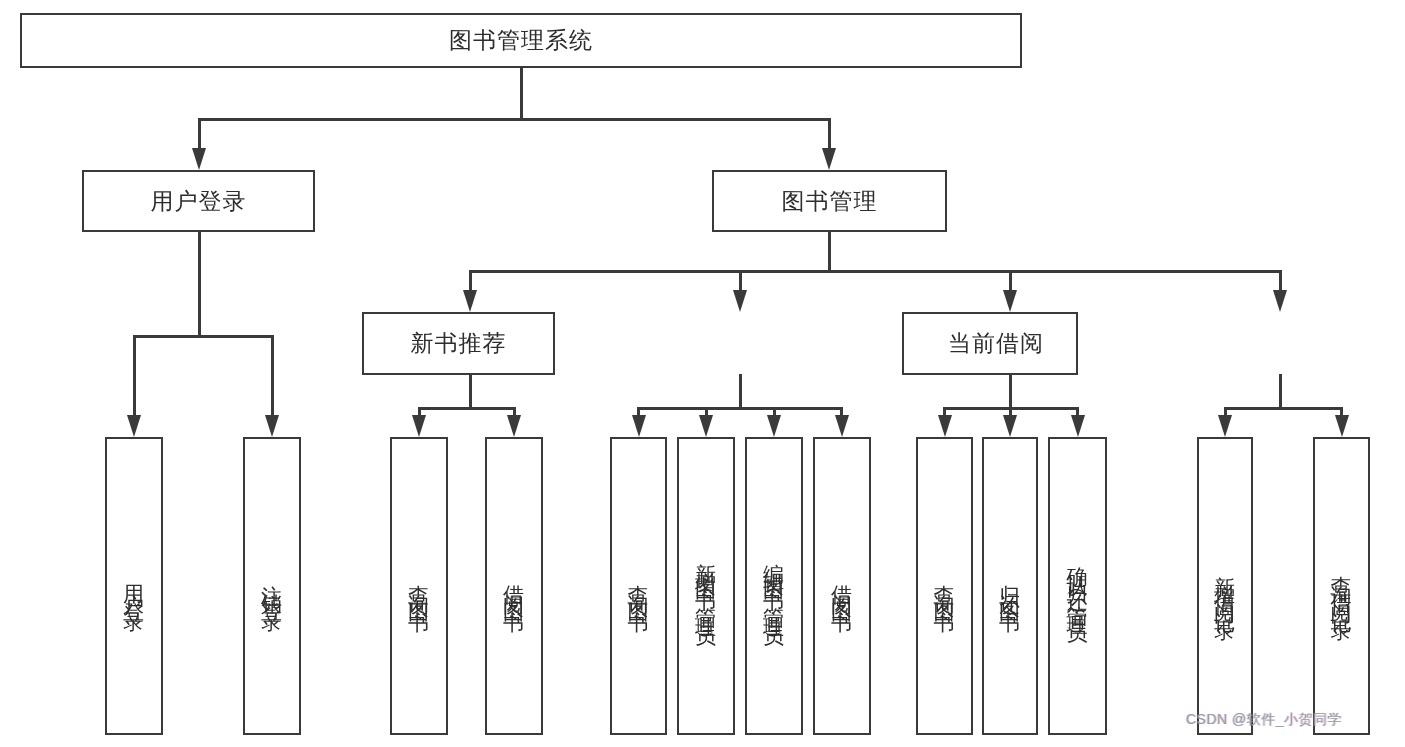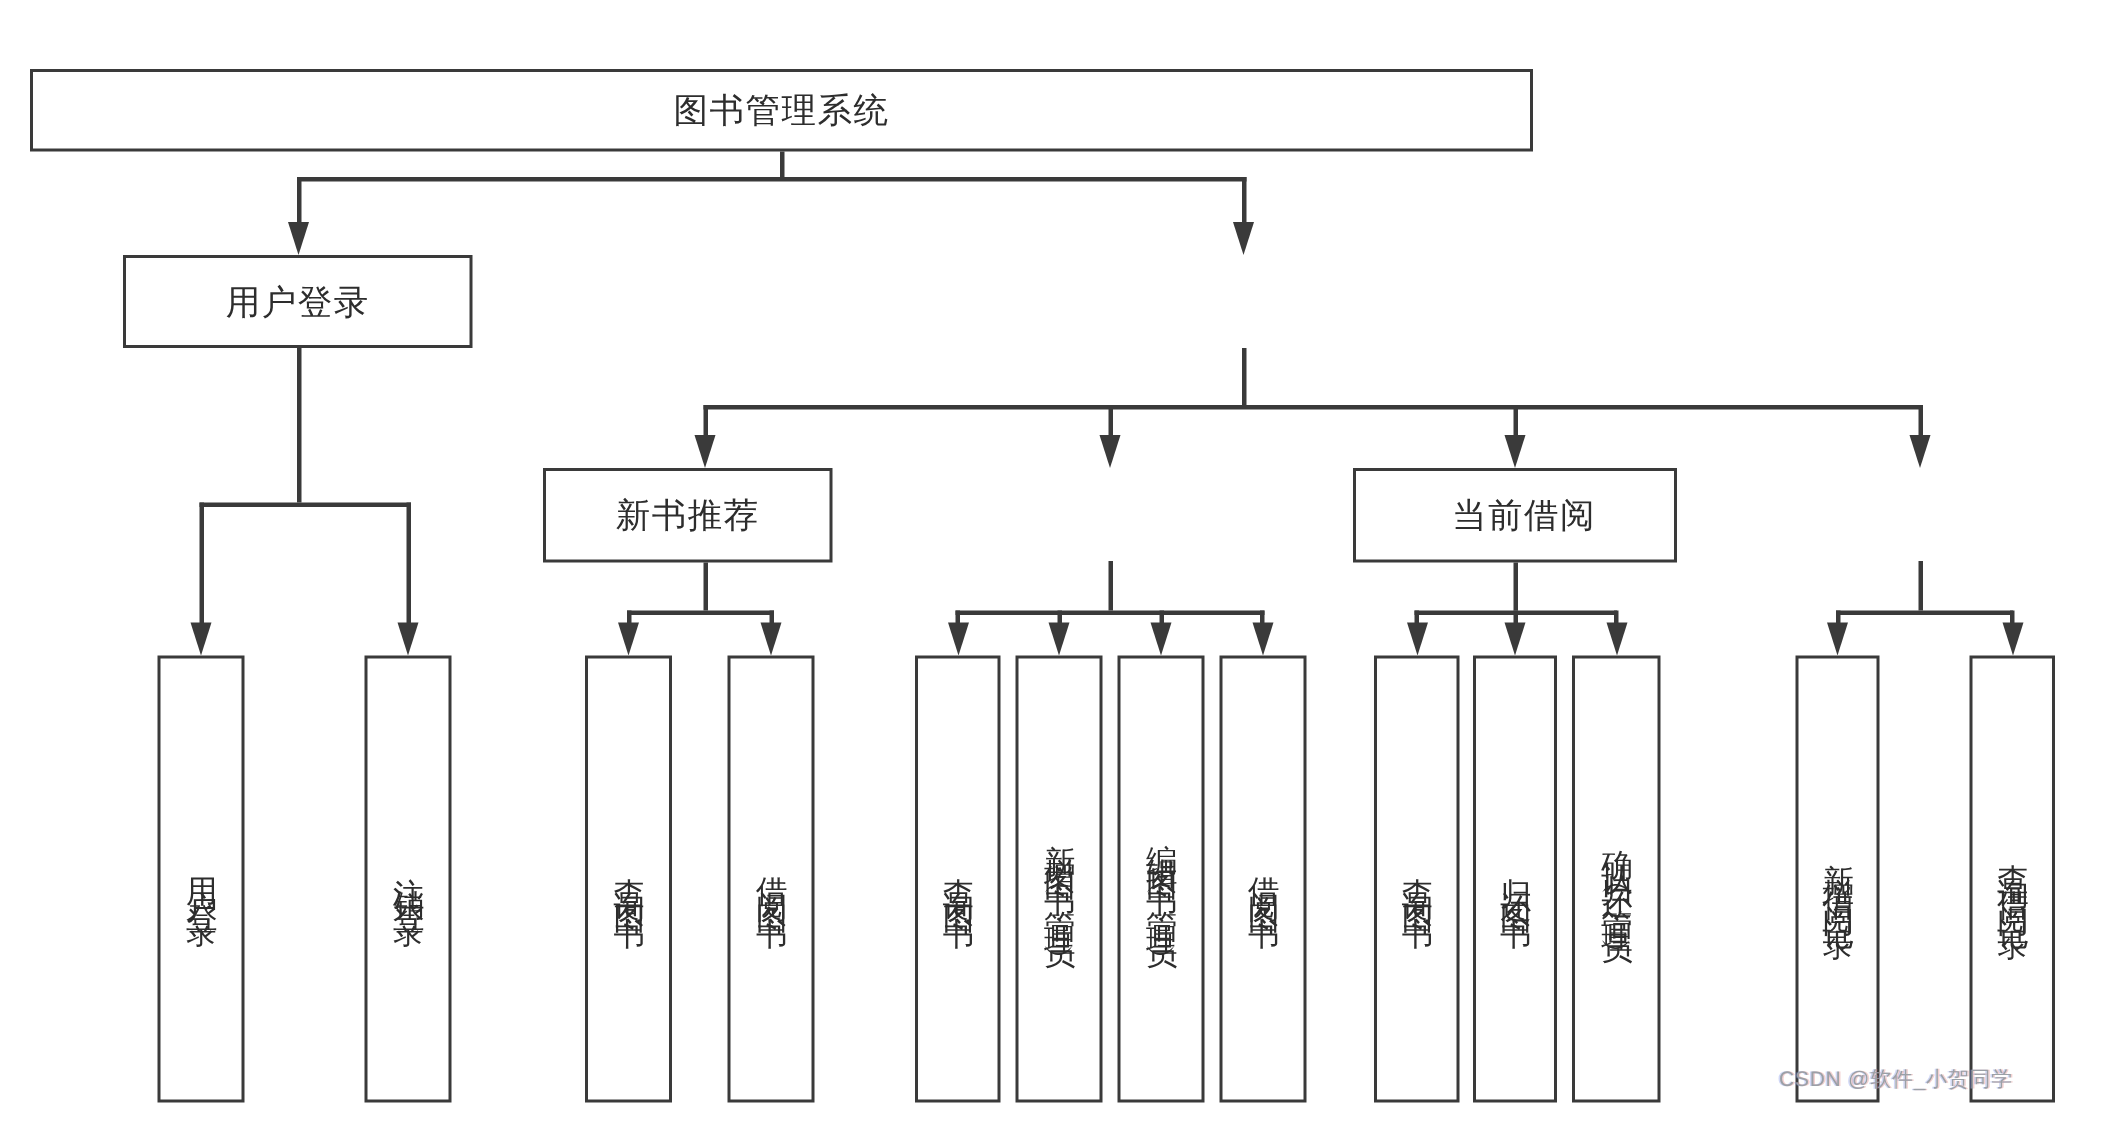--- a/index.html
+++ b/index.html
@@ -6,21 +6,21 @@
   .canvas{
     position:relative;width:1405px;height:747px;background:#ffffff;overflow:hidden;
     font-family:"Liberation Sans","DejaVu Sans",sans-serif;color:#2d2d2d;
   }
   
   .node{
     position:absolute;box-sizing:border-box;background:#ffffff;
     border:2.5px solid #3a3a3a;display:flex;align-items:center;justify-content:center;
   }
   .hnode{font-size:23px;letter-spacing:1px;}
-  .root{font-size:23px;letter-spacing:1px;margin-top:33px;}
+  .root{font-size:23px;letter-spacing:1px;}
   .vnode{
     writing-mode:vertical-rl;text-orientation:mixed;
     font-size:21px;letter-spacing:9px;line-height:1;
     display:flex;align-items:center;justify-content:center;
   }
   
   .hl{position:absolute;height:3px;background:#3a3a3a;}
   .vl{position:absolute;width:3px;background:#3a3a3a;}
   .ah{
     position:absolute;width:0;height:0;
@@ -97,25 +97,28 @@
   <div class="vl" style="left:1340px;top:407px;height:12px;"></div>
   <div class="ah" style="left:1334.5px;top:415px;"></div>
 
   <div class="node root" style="left:20px;top:13px;width:1002px;height:55px;">
     <span>图书管理系统</span>
   </div>
 
   <div class="node hnode" style="left:82px;top:170px;width:233px;height:62px;">
     <span>用户登录</span>
   </div>
+  <div class="node hnode" style="left:712px;top:170px;width:235px;height:62px;">
+    <span>图书管理</span>
+  </div>
 
   <div class="node hnode" style="left:362px;top:312px;width:193px;height:63px;">
     <span>新书推荐</span>
   </div>
-  <div class="node hnode" style="left:902px;top:312px;width:216px;height:63px;padding-left:12px;">
+  <div class="node hnode" style="left:902px;top:312px;width:176px;height:63px;padding-left:12px;">
     <span>当前借阅</span>
   </div>
 
   <div class="node vnode" style="left:105px;top:437px;width:58px;height:298px;">
     <span>用户登录</span>
   </div>
   <div class="node vnode" style="left:243px;top:437px;width:58px;height:298px;">
     <span>注销登录</span>
   </div>
   <div class="node vnode" style="left:390px;top:437px;width:58px;height:298px;">

